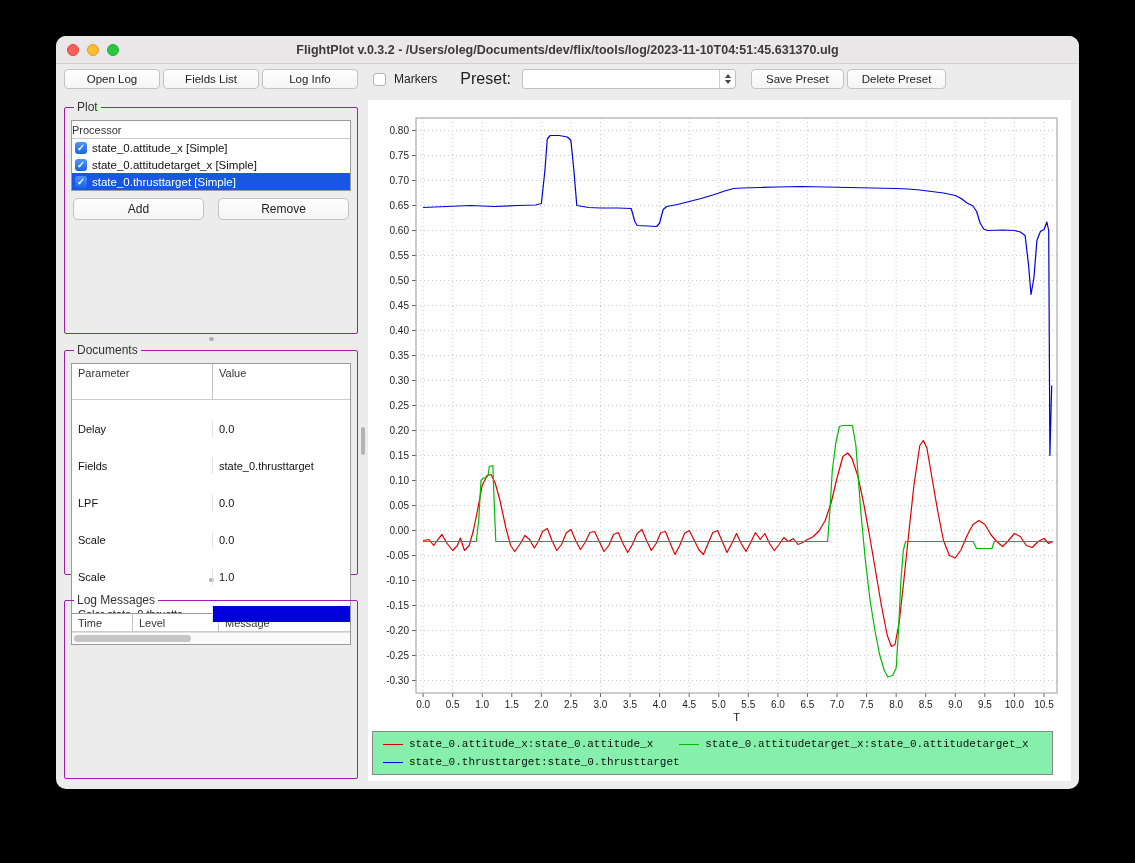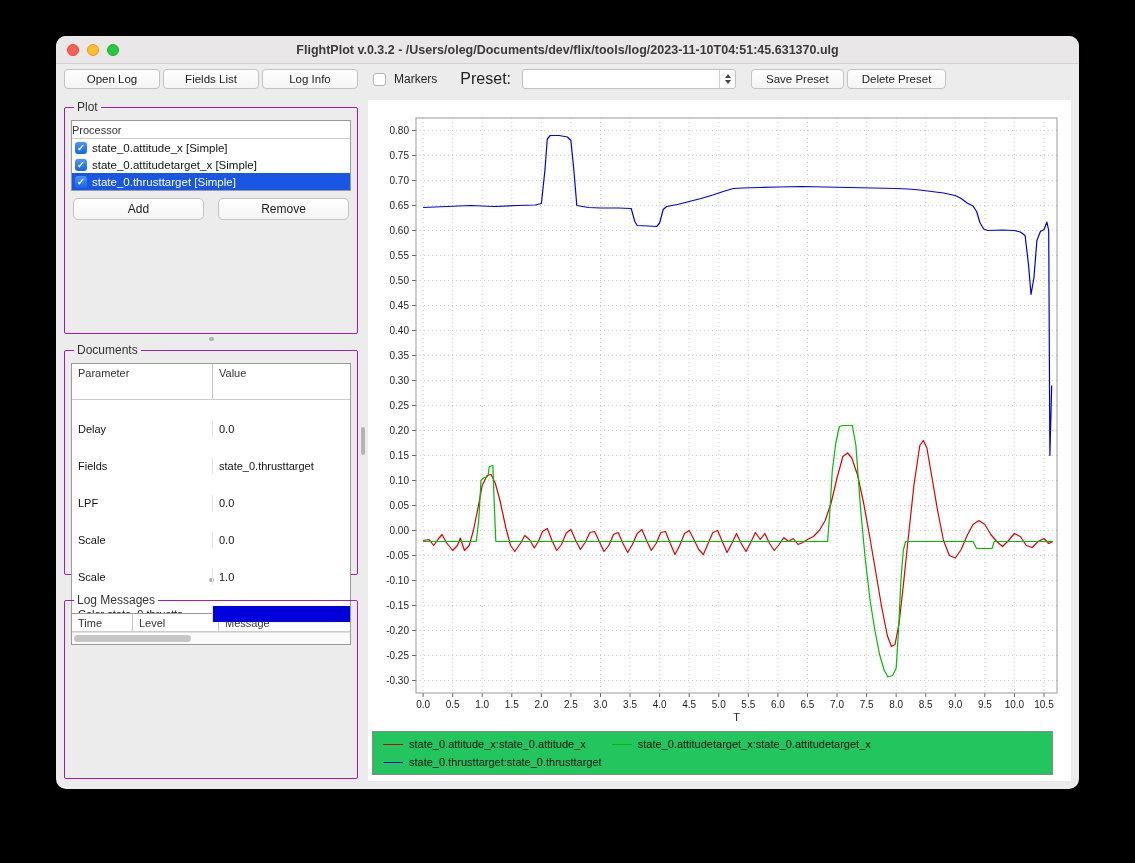--- a/index.html
+++ b/index.html
@@ -78,21 +78,21 @@
   .lm-header span { padding-left:6px; }
   .lm-header span + span { border-left:1px solid #c4c4c4; }
   .lm-body { flex:1; }
   .lm-scroll { height:12px; border-top:1px solid #e0e0e0; background:#fafafa; position:relative; }
   .lm-thumb { position:absolute; left:2px; top:2px; height:7px; width:42%; background:#c6c6c6; border-radius:4px; }
   
   .chart-col { flex:1; background:#fff; display:flex; flex-direction:column; padding:4px 2px 2px 2px; }
   .chart-plot { flex:1; position:relative; }
   #chart-svg { position:absolute; inset:0; width:100%; height:100%; font-family:"Liberation Sans", sans-serif; }
   .legend { border:1px solid #888; margin:4px 16px 4px 2px; padding:6px 10px; display:flex; flex-wrap:wrap;
-    column-gap:26px; row-gap:6px; background:#22c55e; }
+    column-gap:26px; row-gap:6px; background:#86efac;font-family:Liberation Mono, monospace; }
   .legend-item { display:flex; align-items:center; gap:6px; }
   .legend-line { width:20px; height:0; border-top:1.6px solid #000; display:inline-block; }
   .legend-label { font-size:11px; color:#111; }
 </style>
 </head>
 <body>
 
 <div class="window">
   <div class="titlebar">
     <div class="traffic">

